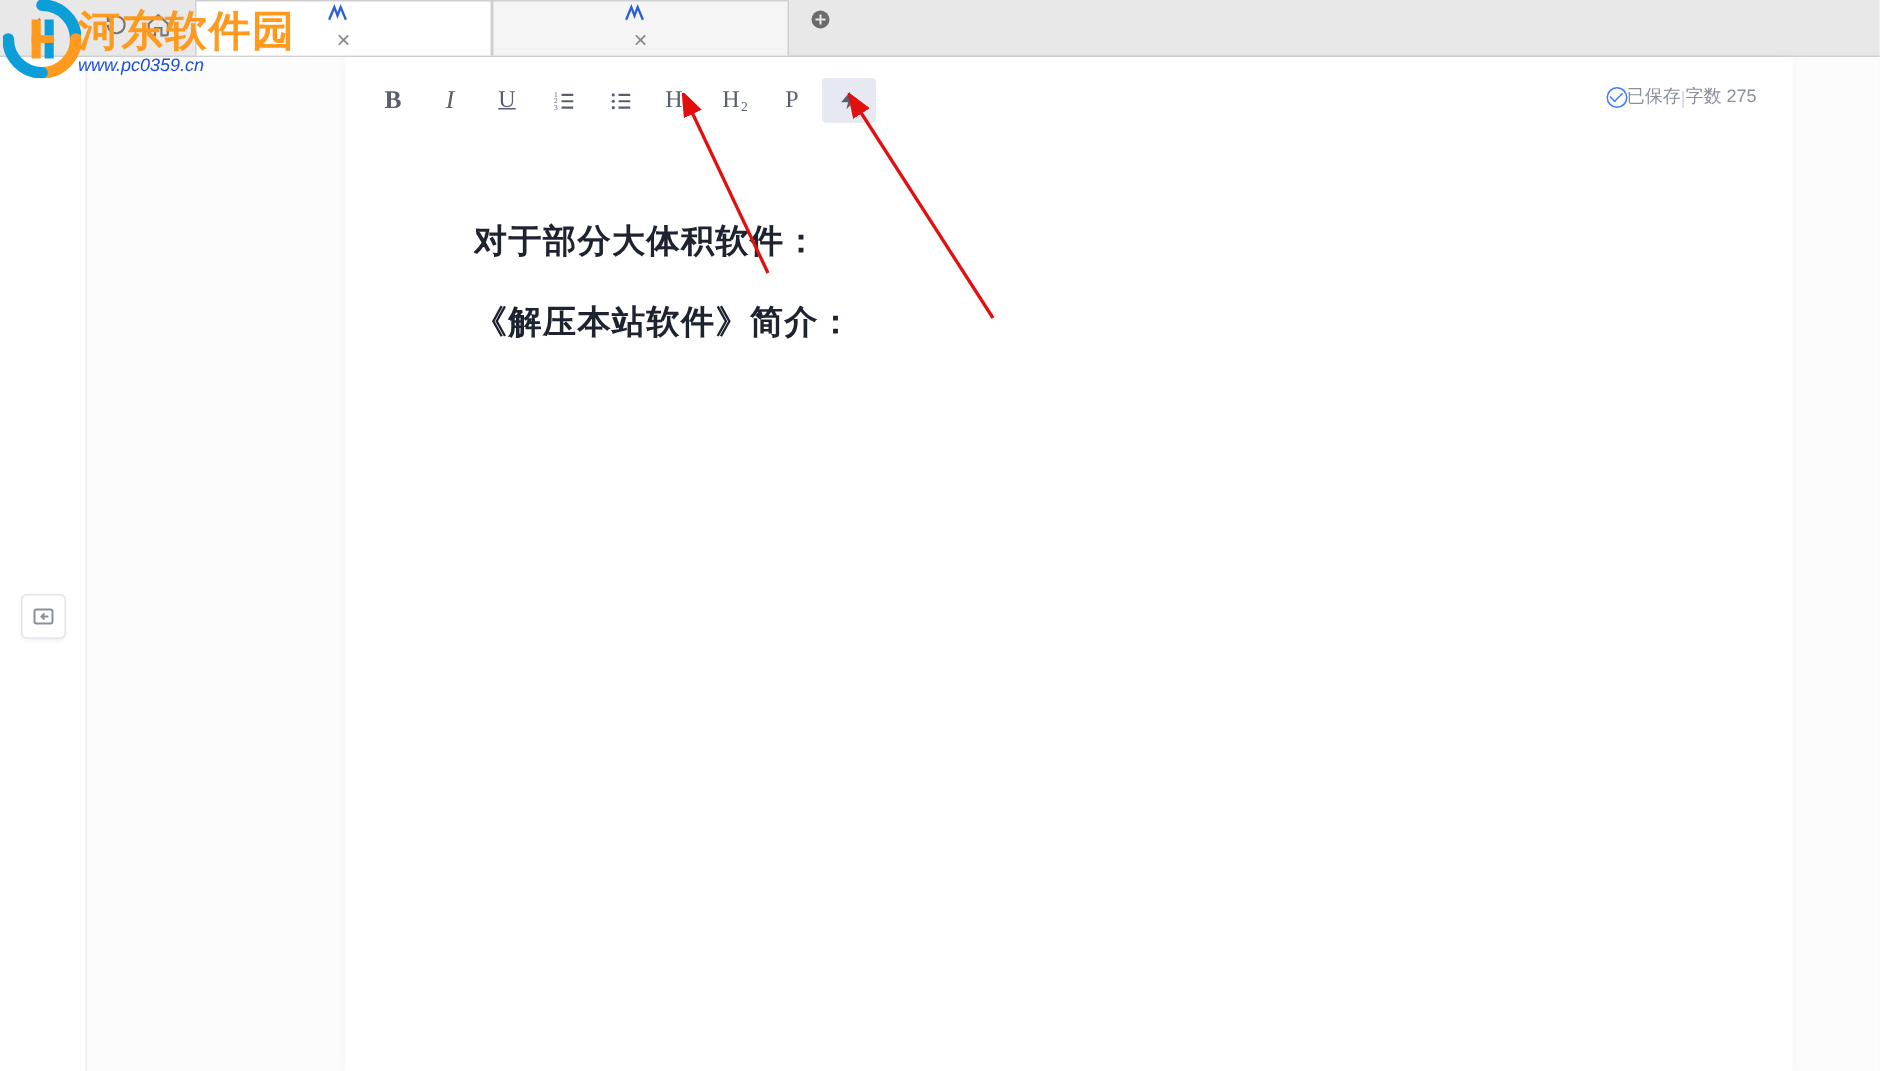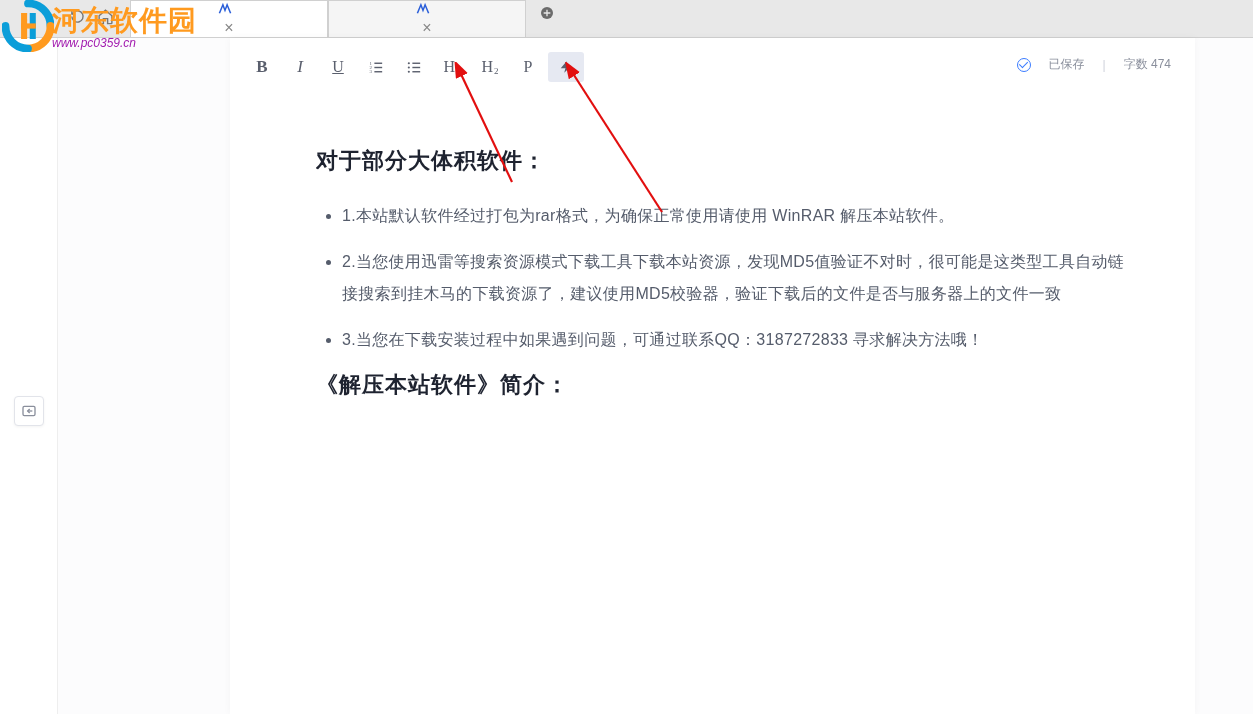--- a/index.html
+++ b/index.html
@@ -13,40 +13,40 @@
 .tab { display: flex; align-items: center; background: #fff; border: 1px solid #d0d0d0; border-bottom: none; height: 100%; width: 198px; padding: 0 10px; font-size: 13px; color: #444; position: relative; flex-direction: column; }
 .tab.inactive { background: #f5f5f5; }
 .tab-fav { width: 16px; height: 16px; margin-right: 8px; display: flex; align-items: center; justify-content: center; }
 .tab-title { flex: 1; white-space: nowrap; overflow: hidden; }
 .tab-close { font-size: 16px; color: #888; cursor: pointer; }
 .add-tab { width: 26px; height: 26px; display: flex; align-items: center; justify-content: center; margin-left: 8px; }
 
 .watermark { position: absolute; top: 0; left: 0; z-index: 900; pointer-events: none; }
 .wm-text { position: absolute; top: 2px; left: 52px; white-space: nowrap; }
 .wm-title { font-size: 28px; font-weight: 700; color: #ff9a1f; font-family: Liberation Mono, monospace; letter-spacing: 1px; }
-.wm-url { font-size: 12px; color: #a21caf; margin-top: -4px; font-style: italic; }
+.wm-url { font-size: 12px; color: #1d4ed8; margin-top: -4px; font-style: italic; }
 
 .app { position: absolute; top: 38px; left: 0; right: 0; bottom: 0; background: #fcfcfd; }
 .sidebar { position: absolute; left: 0; top: 0; bottom: 0; width: 58px; background: #fff; border-right: 1px solid #eee; }
 .sidebar-btn { position: absolute; left: 14px; top: 358px; width: 30px; height: 30px; border: 1px solid #e2e4ea; border-radius: 4px; display: flex; align-items: center; justify-content: center; cursor: pointer; color: #888; background:#fff; box-shadow: 0 1px 3px rgba(0,0,0,0.05);}
 
 .editor-area { position: absolute; left: 58px; right: 0; top: 0; bottom: 0; background: #fcfcfd; }
 .paper { position: absolute; left: 172px; right: 58px; top: 0; bottom: 0; background: #fff; box-shadow: 0 0 8px rgba(0,0,0,0.04); }
 
 .toolbar { position: absolute; top: 14px; left: 14px; display: flex; align-items: center; gap: 2px; }
 .tbtn { width: 36px; height: 30px; display: flex; align-items: center; justify-content: center; color: #5a5f6d; cursor: pointer; border-radius: 3px; font-family: Georgia, serif; }
 .tbtn.active { background: #e6e9f2; }
 .tool-b { font-weight: 700; font-size: 17px; }
 .tool-i { font-style: italic; font-size: 17px; font-family: Georgia, serif; }
 .tool-u { text-decoration: underline; font-size: 16px; }
 .tool-h { font-size: 16px; display:flex; align-items:flex-end;}
 .tool-h sub { font-size: 9px; margin-left:1px; }
 .tool-p { font-size: 16px; }
 
-.status { position: absolute; top: 18px; right: 24px; display: flex; align-items: center; font-size: 12px; color: #8a8f9c; gap: 18px; }
+.status { position: absolute; top: 18px; right: 24px; display: flex; align-items: center; font-size: 12px; color: #8a8f9c; gap: 0; }
 .status .chk { width: 14px; height: 14px; border: 1.6px solid #3b7cff; border-radius: 50%; position: relative; display:inline-flex; align-items:center; justify-content:center;}
 .status .chk::after { content: ""; width: 4px; height: 7px; border-right: 1.6px solid #3b7cff; border-bottom: 1.6px solid #3b7cff; transform: rotate(45deg) translate(-1px,-1px); }
 .status .divider { color: #d0d3dc; }
 
 .content { position: absolute; top: 96px; left: 86px; right: 60px; bottom: 0; overflow: hidden; }
 .content h2 { font-size: 22px; font-weight: 600; color: #1e2330; margin: 12px 0 24px; letter-spacing: 1px; }
 .content ul { list-style: disc; padding-left: 26px; color: #555; }
 .content li { font-size: 16px; line-height: 2.0; color: #555c6b; margin-bottom: 14px; letter-spacing: 0.3px; }
 
 .arrow { position: absolute; pointer-events: none; z-index: 950; }
@@ -176,30 +176,25 @@
           <svg width="14" height="16" viewBox="0 0 24 24" fill="#5a5f6d">
               <polygon points="13 2 3 14 11 14 9 22 21 10 13 10 13 2"></polygon>
             </svg>
         </div>
       </div>
 
       <div class="status">
         <span class="chk"></span>
         <span>已保存</span>
         <span class="divider">|</span>
-        <span><span>字数</span> <span>474</span></span>
+        <span><span>字数</span> <span>275</span></span>
       </div>
 
       <div class="content">
         <h2>对于部分大体积软件：</h2>
-        <ul>
-          <li>1.本站默认软件经过打包为rar格式，为确保正常使用请使用 WinRAR 解压本站软件。</li>
-          <li>2.当您使用迅雷等搜索资源模式下载工具下载本站资源，发现MD5值验证不对时，很可能是这类型工具自动链接搜索到挂木马的下载资源了，建议使用MD5校验器，验证下载后的文件是否与服务器上的文件一致</li>
-          <li>3.当您在下载安装过程中如果遇到问题，可通过联系QQ：3187272833 寻求解决方法哦！</li>
-        </ul>
         <h2>《解压本站软件》简介：</h2>
       </div>
 
     </div>
   </div>
 </div>
 
 <svg class="arrow" style="top:62px;left:452px" width="70" height="130">
   <defs>
       <marker id="ah1" markerWidth="10" markerHeight="10" refX="2" refY="3" orient="auto">

